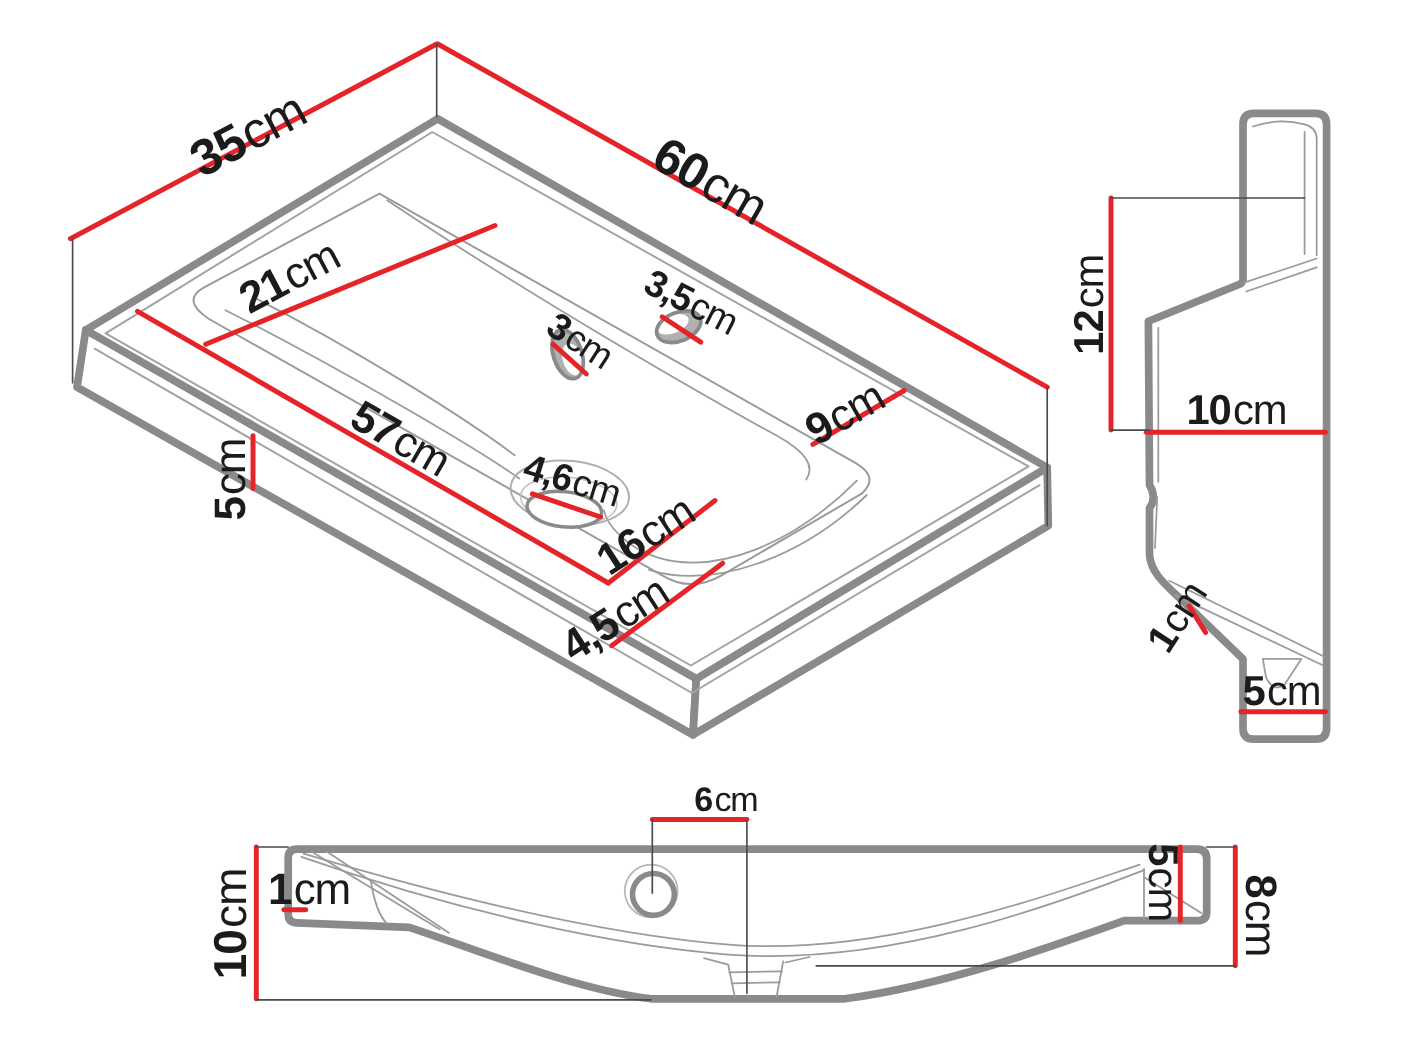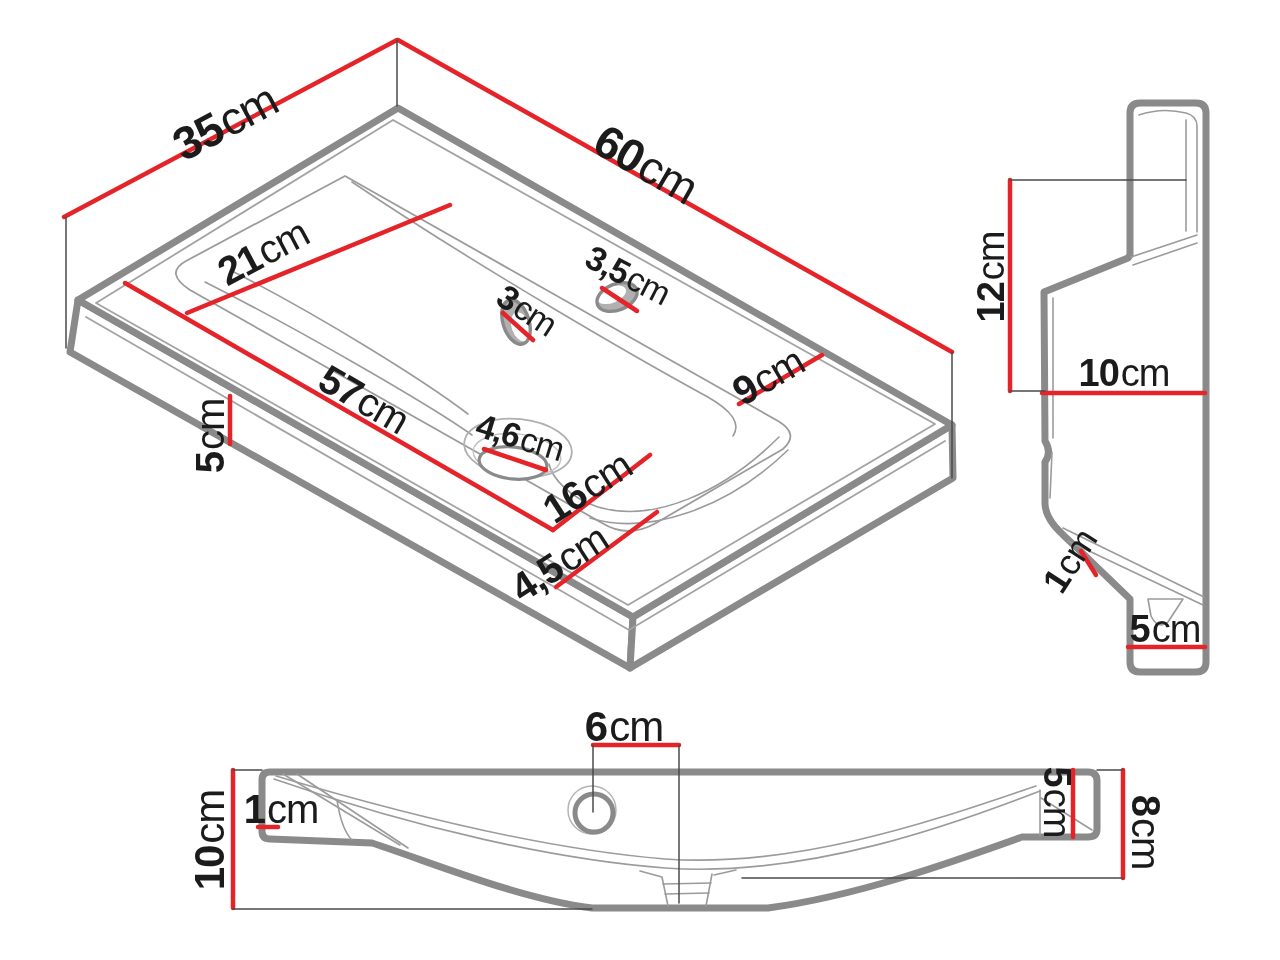--- a/index.html
+++ b/index.html
@@ -163,17 +163,17 @@
 <div class="lbl" style="left:520px;top:437px;font-size:34px;transform:translate(-50%,-50%) rotate(17deg)"><span class="n">4,6</span><span class="u">cm</span></div>
 <div class="lbl" style="left:210px;top:436px;font-size:40px;transform:translate(-50%,-50%) rotate(-90deg)"><span class="n">5</span><span class="u">cm</span></div>
 
 <div class="lbl" style="left:991px;top:277px;font-size:38px;transform:translate(-50%,-50%) rotate(-90deg)"><span class="n">12</span><span class="u">cm</span></div>
 <div class="lbl" style="left:1124px;top:373px;font-size:38px;transform:translate(-50%,-50%)"><span class="n">10</span><span class="u">cm</span></div>
 <div class="lbl" style="left:1070px;top:561px;font-size:36px;transform:translate(-50%,-50%) rotate(-57deg)"><span class="n">1</span><span class="u">cm</span></div>
 <div class="lbl" style="left:1165px;top:629px;font-size:38px;transform:translate(-50%,-50%)"><span class="n">5</span><span class="u">cm</span></div>
 
 <div class="lbl" style="left:210px;top:840px;font-size:42px;transform:translate(-50%,-50%) rotate(-90deg)"><span class="n">10</span><span class="u">cm</span></div>
 <div class="lbl" style="left:281px;top:809px;font-size:40px;transform:translate(-50%,-50%)"><span class="n">1</span><span class="u">cm</span></div>
-<div class="lbl" style="left:624px;top:727px;font-size:42px;transform:translate(-50%,-50%)"><span class="n">6</span><span class="u">cm</span></div>
+<div class="lbl" style="left:660px;top:727px;font-size:31px;transform:translate(-50%,-50%)"><span class="n">6</span><span class="u">cm</span></div>
 <div class="lbl" style="left:1057px;top:802px;font-size:38px;transform:translate(-50%,-50%) rotate(90deg)"><span class="n">5</span><span class="u">cm</span></div>
 <div class="lbl" style="left:1146px;top:832px;font-size:40px;transform:translate(-50%,-50%) rotate(90deg)"><span class="n">8</span><span class="u">cm</span></div>
 
 </div>
 
 </body></html>

